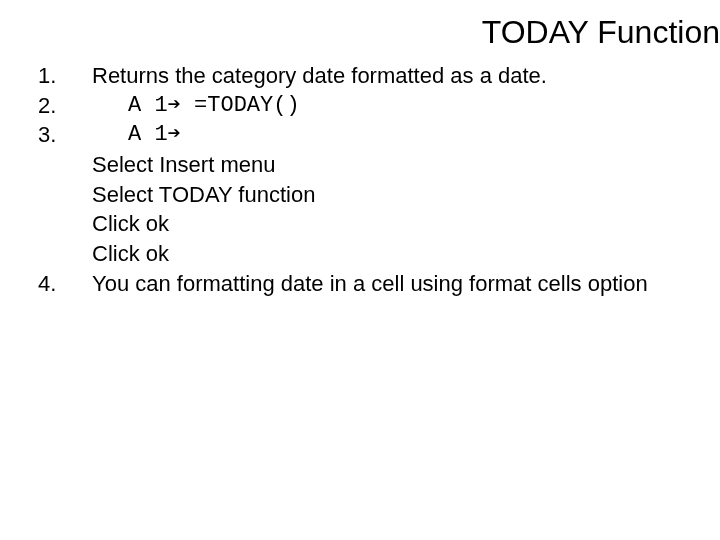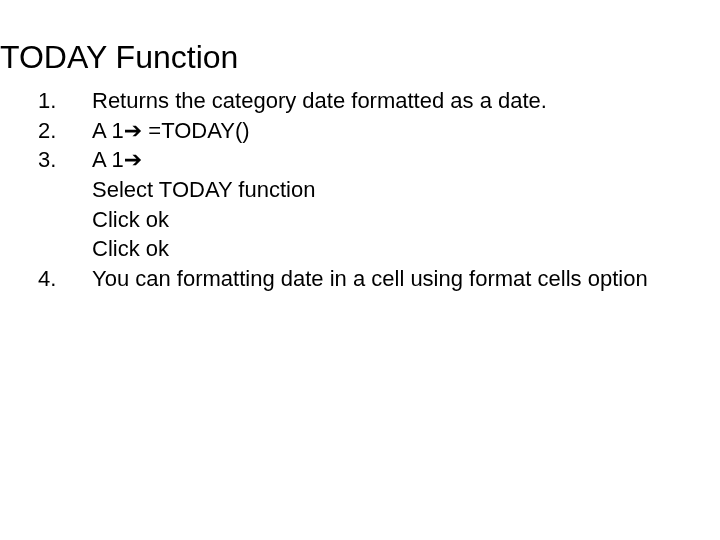--- a/index.html
+++ b/index.html
@@ -12,25 +12,24 @@
     color: #000000;
   }
   .slide {
     width: 720px;
     height: 540px;
     position: relative;
     box-sizing: border-box;
   }
   .title {
     font-size: 32px;
-    text-align: left;
+    text-align: right;
     padding-top: 14px;
     padding-bottom: 10px;
     font-weight: normal;
-    margin-top: 25px;
   }
   .body {
     font-size: 22px;
     line-height: 1.35;
     padding-left: 38px;
     padding-right: 30px;
   }
   .row {
     display: flex;
   }
@@ -38,21 +37,22 @@
     width: 54px;
     flex: 0 0 54px;
   }
   .txt {
     flex: 1;
   }
   .sub .num {
     
   }
   .arrow {
-    font-family: Liberation Sans, sans-serif;
+    font-family: Liberation Mono, monospace;
+    margin-left: 36px;
   }
 </style>
 </head>
 <body>
 
 <div class="slide">
 
   <div class="title">TODAY Function</div>
 
   <div class="body">
@@ -67,20 +67,24 @@
       <div class="txt arrow">A 1➔ =TODAY()</div>
     </div>
 
     <div class="row">
       <div class="num">3.</div>
       <div class="txt arrow">A 1➔</div>
     </div>
 
     <div class="row sub">
       <div class="num"></div>
+      <div class="txt">Select Insert menu</div>
+    </div>
+    <div class="row sub">
+      <div class="num"></div>
       <div class="txt">Select TODAY function</div>
     </div>
     <div class="row sub">
       <div class="num"></div>
       <div class="txt">Click ok</div>
     </div>
     <div class="row sub">
       <div class="num"></div>
       <div class="txt">Click ok</div>
     </div>

